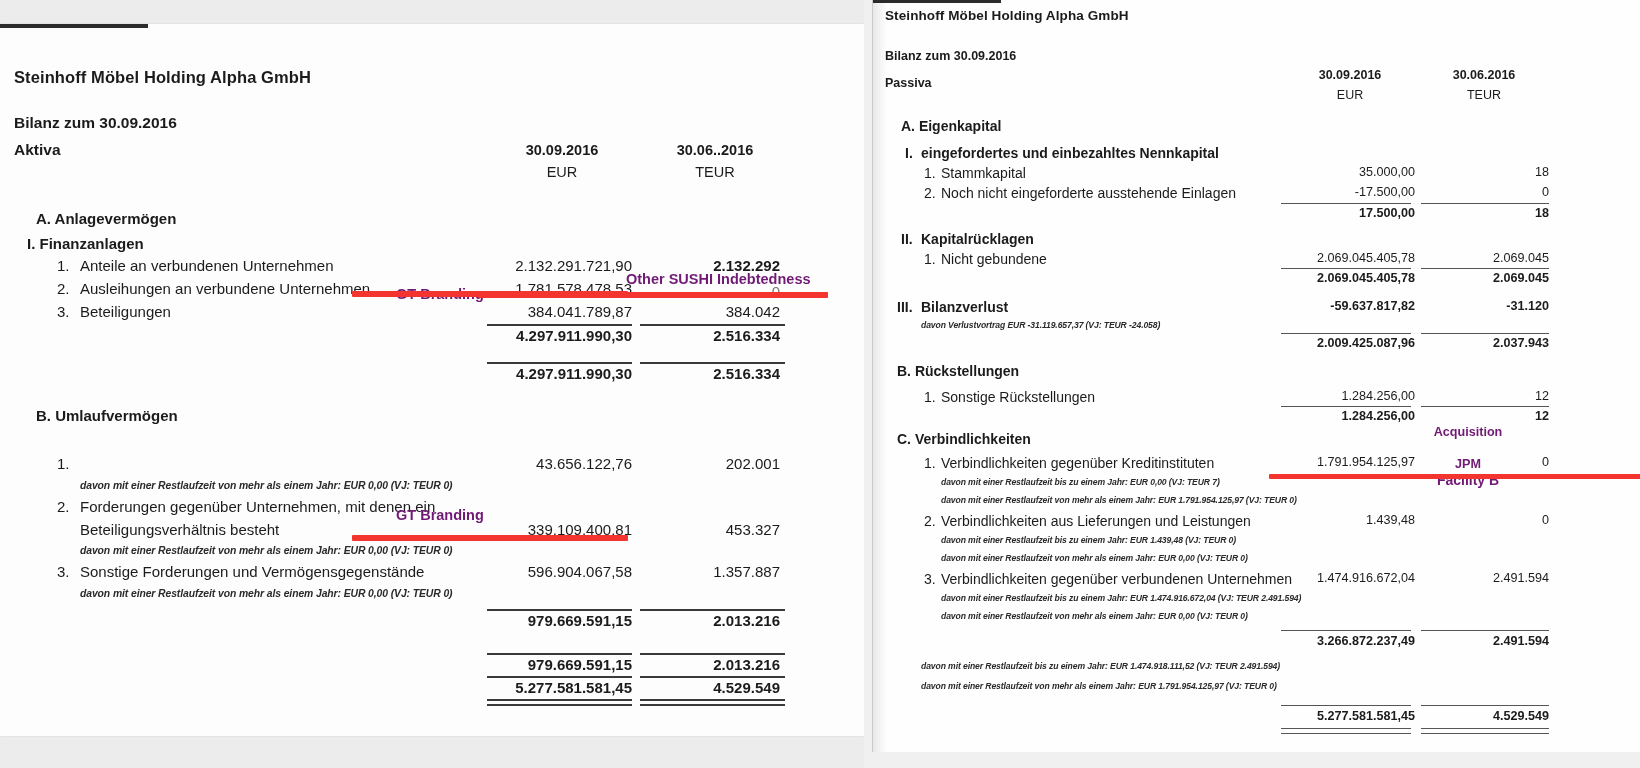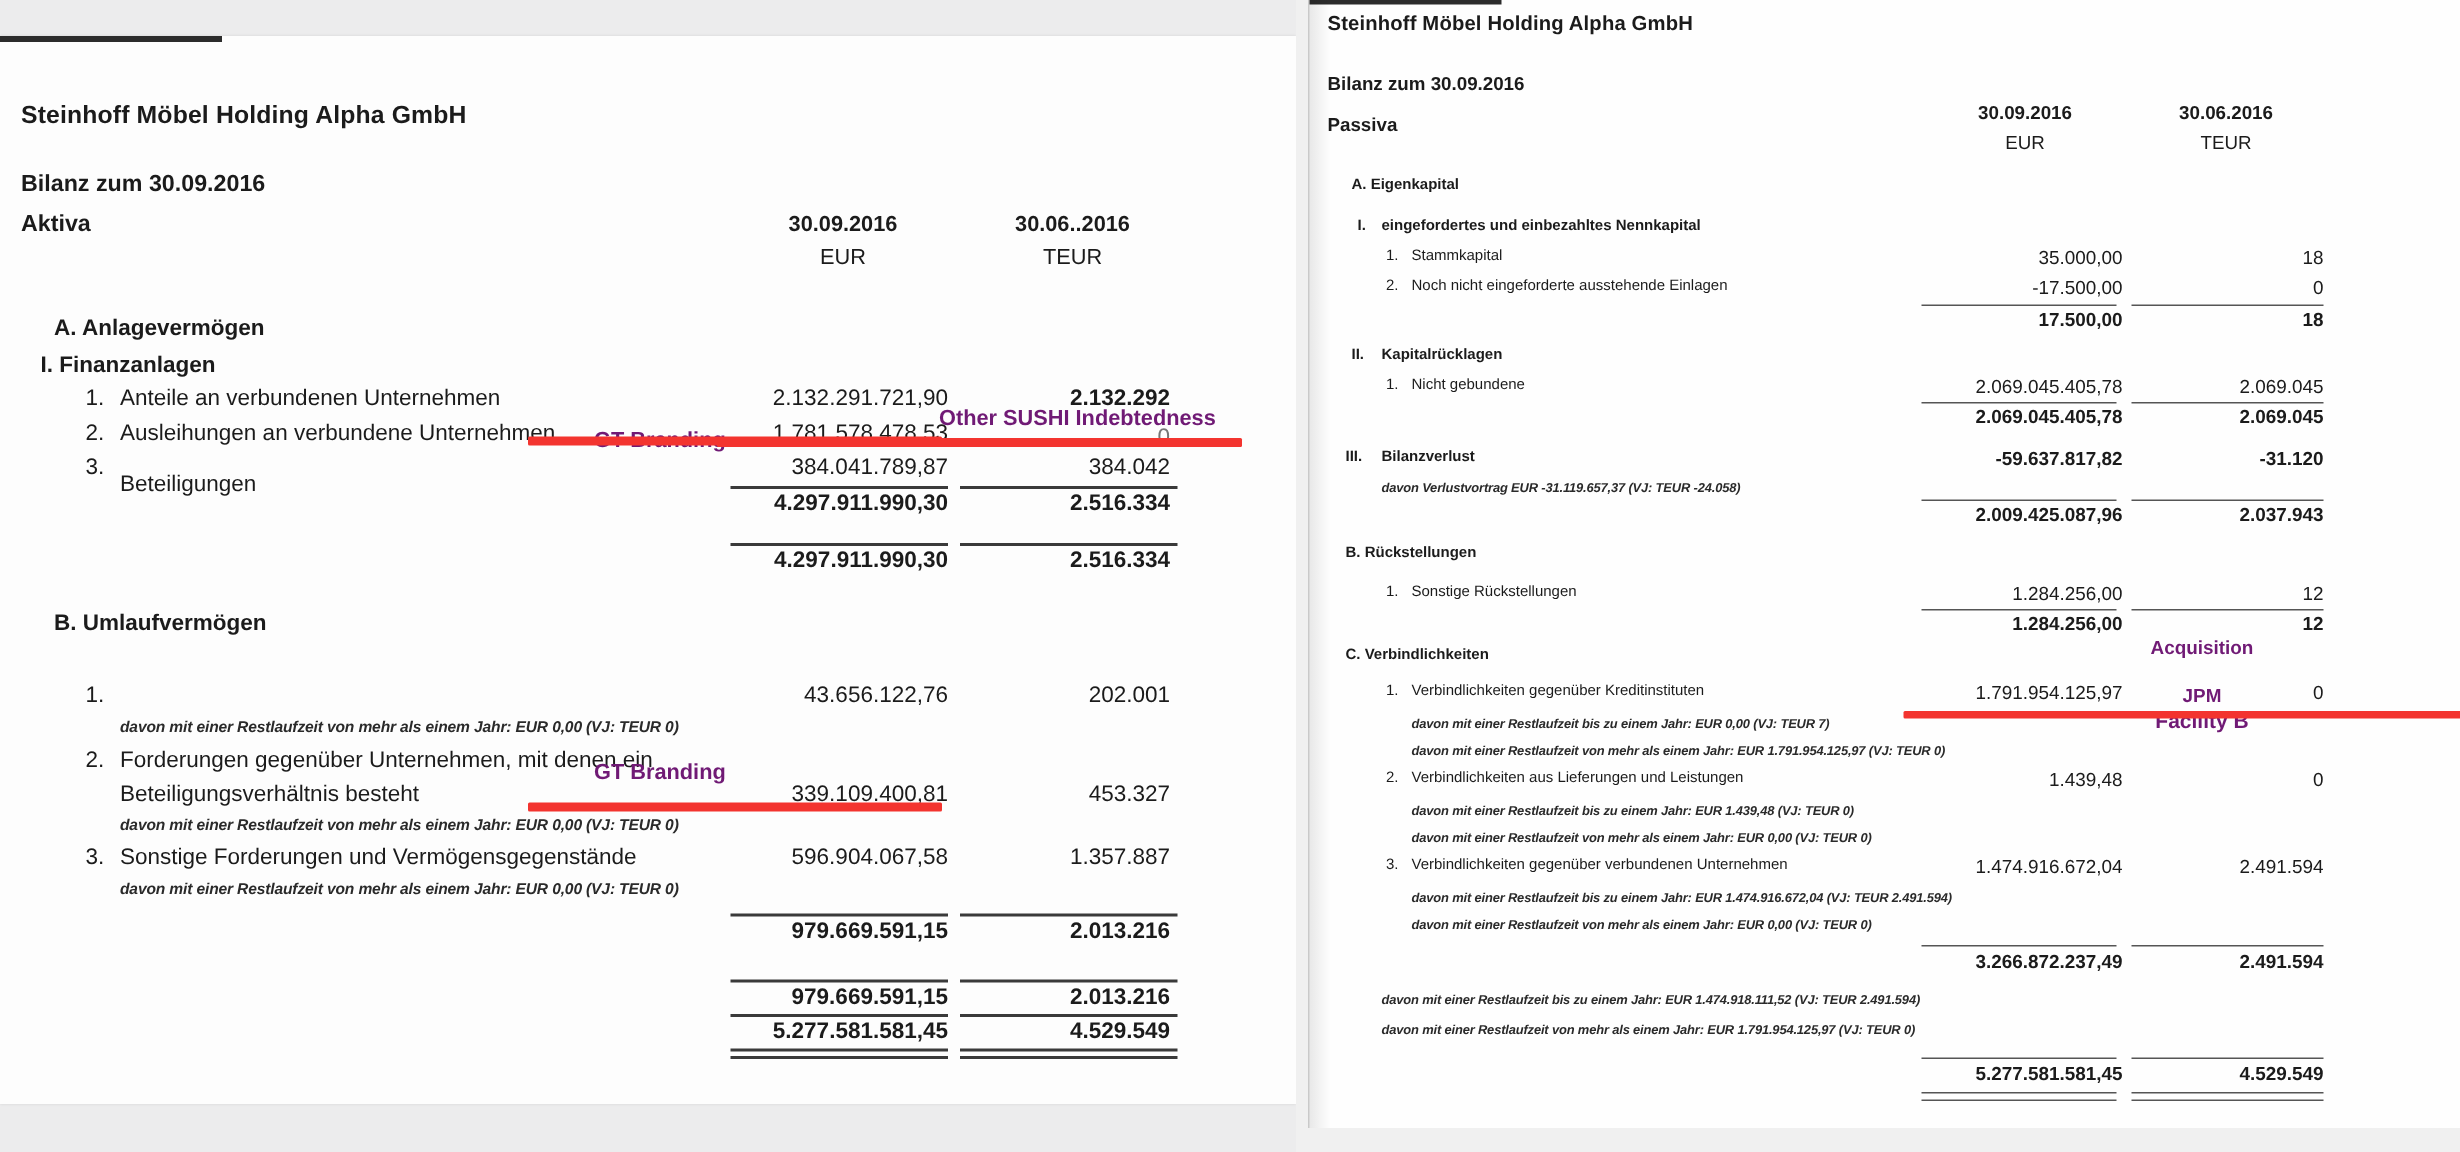--- a/index.html
+++ b/index.html
@@ -68,21 +68,21 @@
   .r-bilanz{left:12px;top:49px;font-size:12.5px;font-weight:bold;}
   .r-passiva{left:12px;top:76px;font-size:12.5px;font-weight:bold;}
 
   .r-h1{left:410px;top:68px;width:134px;font-size:12.5px;font-weight:bold;text-align:center;}
   .r-h2{left:545px;top:68px;width:132px;font-size:12.5px;font-weight:bold;text-align:center;}
   .r-h1b{left:410px;top:88px;width:134px;font-size:12.5px;text-align:center;}
   .r-h2b{left:545px;top:88px;width:132px;font-size:12.5px;text-align:center;}
   .r-rule1{left:410px;top:107px;width:128px;height:1.6px;background:#2c2c2c;}
   .r-rule2{left:548px;top:107px;width:128px;height:1.6px;background:#2c2c2c;}
 
-  .r-row{position:absolute;font-size:10px;}
+  .r-row{position:absolute;font-size:14px;}
   .r-c1{position:absolute;left:398px;width:144px;font-size:12.6px;text-align:right;}
   .r-c2{position:absolute;left:545px;width:131px;font-size:12.6px;text-align:right;}
   .r-note{position:absolute;font-size:8.6px;}
 </style>
 </head>
 <body>
 
 <div class="viewport">
 
   <div class="page page-left">
@@ -106,21 +106,21 @@
       <div class="l-row" style="left:80px;top:233px;">Anteile an verbundenen Unternehmen</div>
       <div class="l-c1" style="top:233px;">2.132.291.721,90</div>
       <div class="l-c2 bold" style="top:233px;">2.132.292</div>
 
       <div class="l-row" style="left:57px;top:256px;">2.</div>
       <div class="l-row" style="left:80px;top:256px;">Ausleihungen an verbundene Unternehmen</div>
       <div class="l-c1" style="top:256px;">1.781.578.478,53</div>
       <div class="l-c2" style="top:259px;color:#777;">0</div>
 
       <div class="l-row" style="left:57px;top:279px;">3.</div>
-      <div class="l-row" style="left:80px;top:290px;">Beteiligungen</div>
+      <div class="l-row" style="left:80px;top:279px;">Beteiligungen</div>
       <div class="l-c1" style="top:279px;">384.041.789,87</div>
       <div class="l-c2" style="top:279px;">384.042</div>
 
       <div class="hr" style="left:487px;top:300px;width:145px;"></div>
       <div class="hr" style="left:640px;top:300px;width:145px;"></div>
       <div class="l-c1 bold" style="top:303px;">4.297.911.990,30</div>
       <div class="l-c2 bold" style="top:303px;">2.516.334</div>
 
       <div class="hr" style="left:487px;top:338px;width:145px;"></div>
       <div class="hr" style="left:640px;top:338px;width:145px;"></div>

